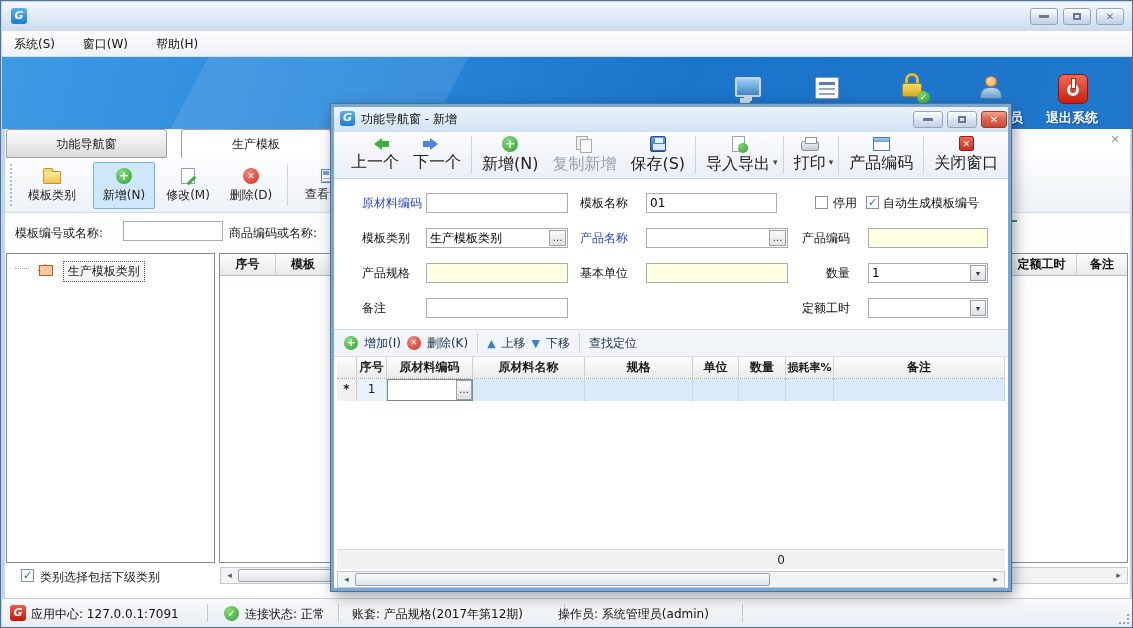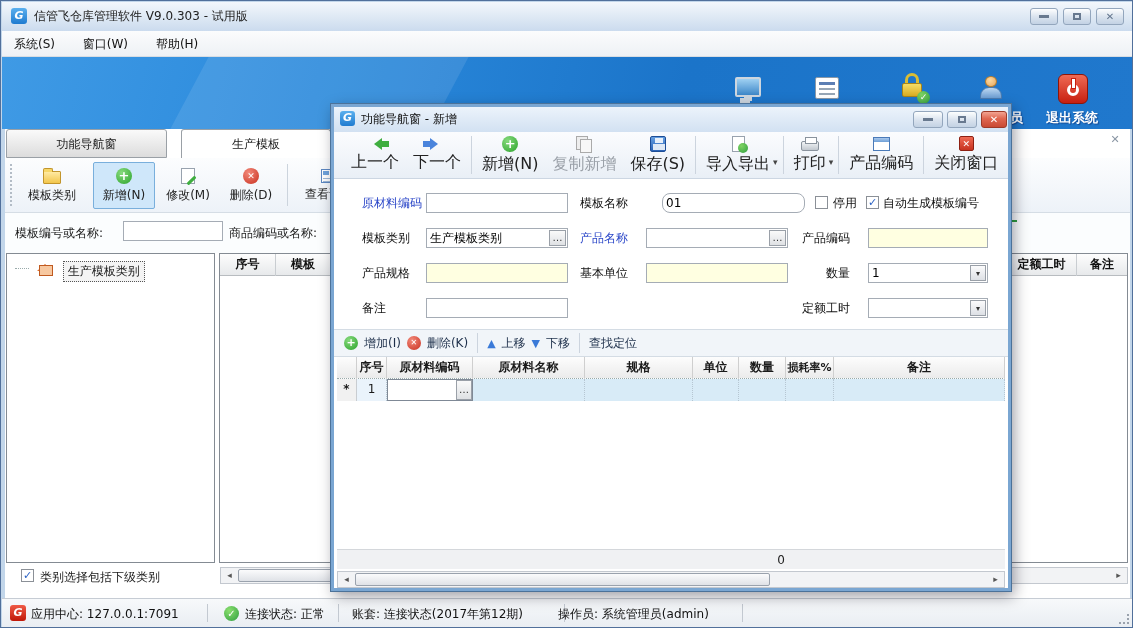--- a/index.html
+++ b/index.html
@@ -138,21 +138,20 @@
   #dlg-row .edit{background:#fff;border:1px solid #7f8996}
   #dlg-footer{position:absolute;left:3px;top:442px;width:668px;height:20px;background:#f0f1f3;border-top:1px solid #d4d7db}
   #dlg-footer .total{position:absolute;left:421px;width:46px;text-align:center;line-height:20px;color:#222}
   .w20{width:20px}.w30{width:30px}.w86{width:86px}.w112{width:112px}.w108{width:108px}.w46{width:46px}.w47{width:47px}.w48{width:48px;font-size:11px}.wfx{flex:1;border-right:none}
 </style>
 </head>
 <body>
 
 <div class="abs" id="titlebar">
   <div class="abs applogo" style="left:9px;top:6px">G</div>
-  <div class="ttl">信管飞仓库管理软件 V9.0.303 - 试用版</div>
   <div class="abs winbtn" style="left:1028px;top:6px"><span class="bar"></span></div>
   <div class="abs winbtn" style="left:1061px;top:6px"><span class="box"></span></div>
   <div class="abs winbtn" style="left:1094px;top:6px"><span>✕</span></div>
 </div>
 
 <div class="abs" id="menubar">
   <span class="menuitem">系统(S)</span>
   <span class="menuitem">窗口(W)</span>
   <span class="menuitem">帮助(H)</span>
 </div>
@@ -246,21 +245,21 @@
   <div class="harrow" style="right:1px">▸</div>
 </div>
 
 <div class="abs" id="statusbar">
   <div class="slogo" style="left:8px;top:6px">G</div>
   <div class="stitem" style="left:29px">应用中心: 127.0.0.1:7091</div>
   <div class="ssep" style="left:205px"></div>
   <div class="sgreen" style="left:222px;top:7px">✓</div>
   <div class="stitem" style="left:243px">连接状态: 正常</div>
   <div class="ssep" style="left:336px"></div>
-  <div class="stitem" style="left:350px">账套: 连接状态(2017年第12期)</div>
+  <div class="stitem" style="left:350px">账套: 产品规格(2017年第12期)</div>
   <div class="ssep" style="left:562px"></div>
   <div class="stitem" style="left:556px">操作员: 系统管理员(admin)</div>
   <div class="ssep" style="left:740px"></div>
   <div class="sgrip"></div>
 </div>
 
 <div class="abs" id="dialog">
   <div id="dlg-title">
     <div class="abs applogo" style="left:6px;top:4px;width:15px;height:15px;line-height:14px">G</div>
     <div class="ttl">功能导航窗 - 新增</div>
@@ -311,21 +310,21 @@
     <div class="dsep"></div>
     <div class="dbtn">
         <span class="sic sic-closewin">✕</span>
         <span class="lbl">关闭窗口</span>
       </div>
   </div>
 
   <div class="flabel blue" style="left:28px;top:86px">原材料编码</div>
   <input class="field" style="left: 92px; top: 86px; width: 142px;">
   <div class="flabel" style="left:246px;top:86px">模板名称</div>
-  <input class="field" style="left: 328px; top: 86px; width: 143px; border-radius: 8px;" value="01">
+  <input class="field" style="left: 312px; top: 86px; width: 131px;" value="01">
   <div class="cb" style="left:481px;top:89px"></div>
   <div class="flabel" style="left:499px;top:86px">停用</div>
   <div class="cb" style="left:532px;top:89px">
       <span class="mk">✓</span>
     </div>
   <div class="flabel" style="left:549px;top:86px">自动生成模板编号</div>
 
   <div class="flabel" style="left:28px;top:121px">模板类别</div>
   <div class="fieldwrap" style="left:92px;top:121px;width:142px">
     <input value="生产模板类别" style="">

